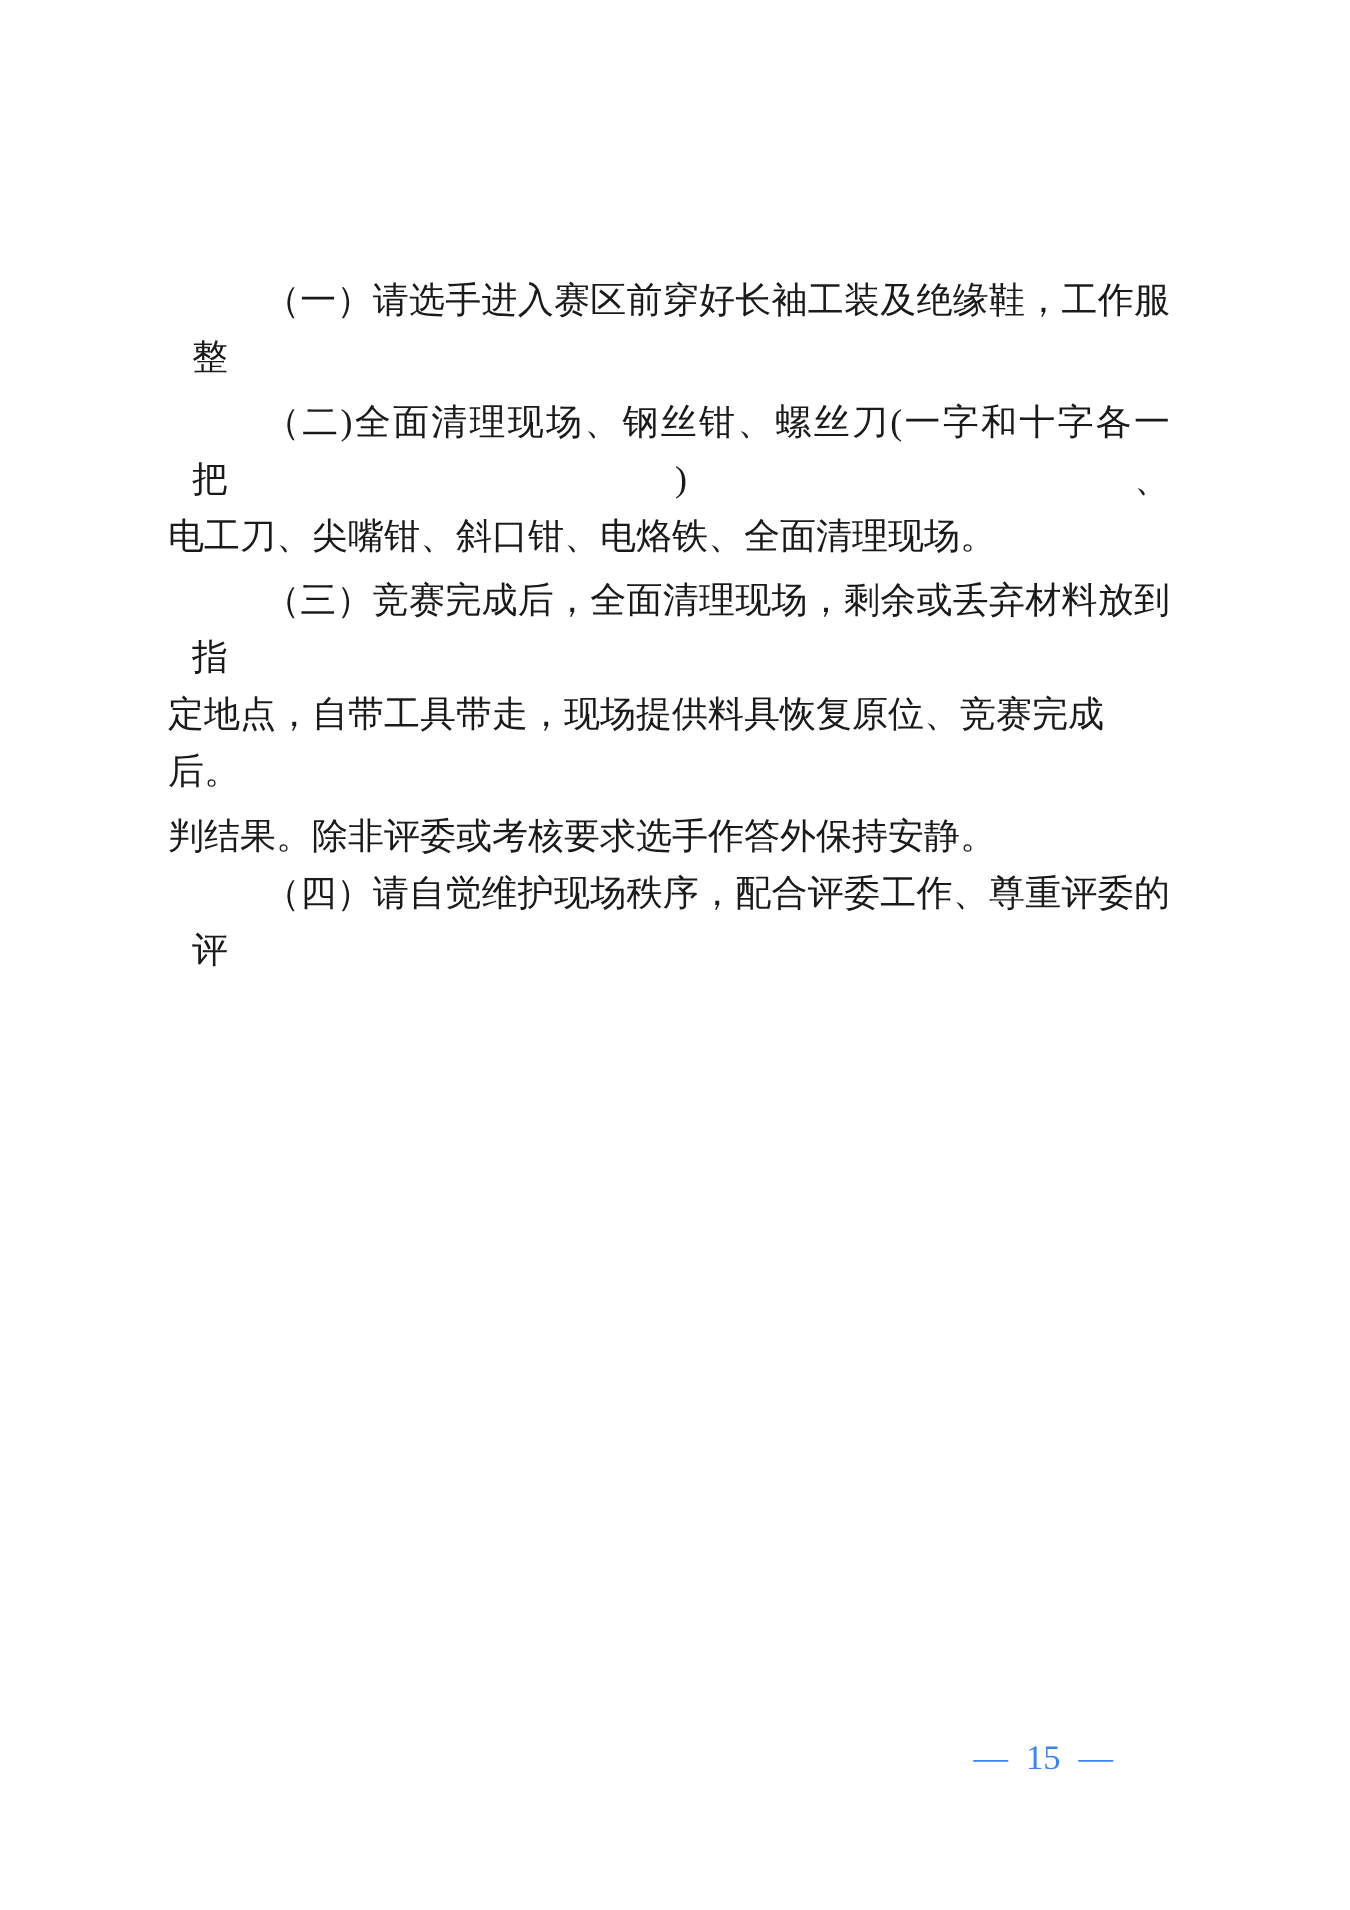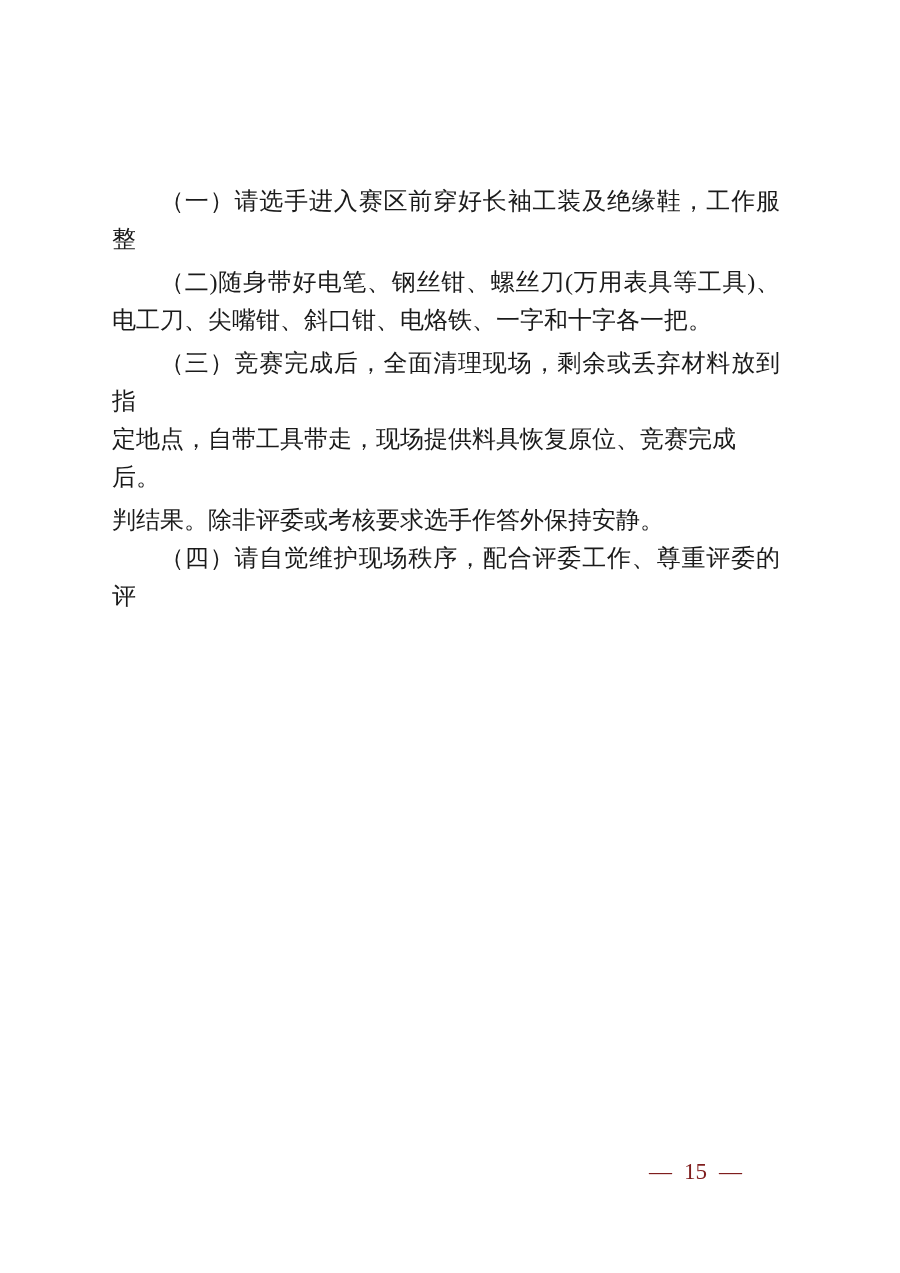--- a/index.html
+++ b/index.html
@@ -33,48 +33,49 @@
   }
   .line {
     min-height: 38px;
   }
   .line.fill {
     text-align: justify;
     text-align-last: justify;
   }
   .line.first {
     text-indent: 2em;
+    margin-left: 16px;
   }
   .footer {
     position: absolute;
     top: 1158px;
     right: 158px;
-    color: #7f1d1d;
+    color: #3b82f6;
     font-size: 23px;
     line-height: 28px;
     white-space: nowrap;
   }
   .footer .num {
     margin: 0 12px;
   }
 </style>
 </head>
 <body>
 
 <div class="page">
 
   <div class="content">
 
     <div class="para">
       <div class="line fill first">（一）请选手进入赛区前穿好长袖工装及绝缘鞋，工作服整</div>
     </div>
 
     <div class="para">
-      <div class="line fill first">（二)随身带好电笔、钢丝钳、螺丝刀(万用表具等工具)、</div>
-      <div class="line">电工刀、尖嘴钳、斜口钳、电烙铁、一字和十字各一把。</div>
+      <div class="line fill first">（二)全面清理现场、钢丝钳、螺丝刀(一字和十字各一把)、</div>
+      <div class="line">电工刀、尖嘴钳、斜口钳、电烙铁、全面清理现场。</div>
     </div>
 
     <div class="para">
       <div class="line fill first">（三）竞赛完成后，全面清理现场，剩余或丢弃材料放到指</div>
       <div class="line">定地点，自带工具带走，现场提供料具恢复原位、竞赛完成后。</div>
     </div>
 
     <div class="para">
       <div class="line">判结果。除非评委或考核要求选手作答外保持安静。</div>
       <div class="line fill first">（四）请自觉维护现场秩序，配合评委工作、尊重评委的评</div>

